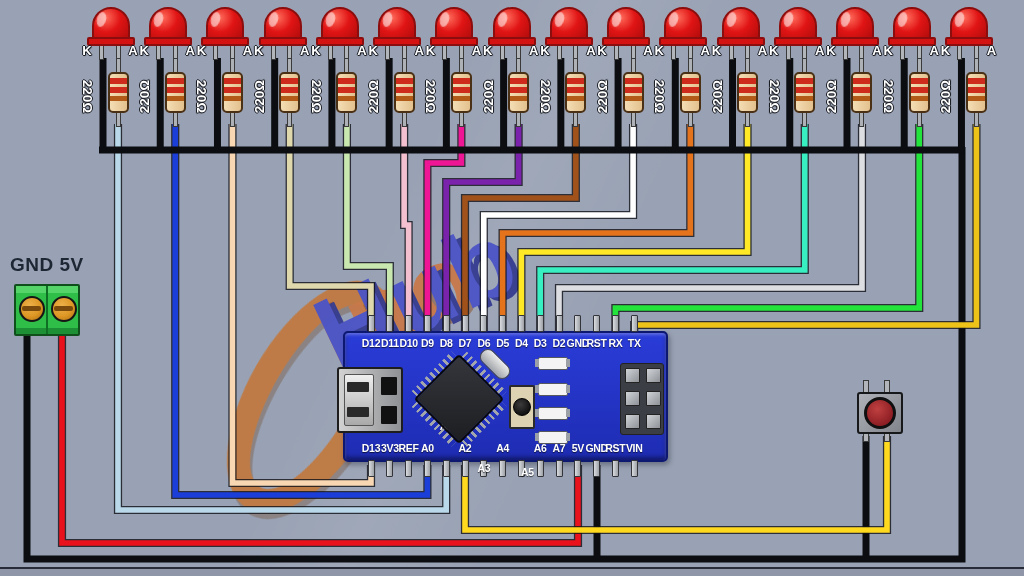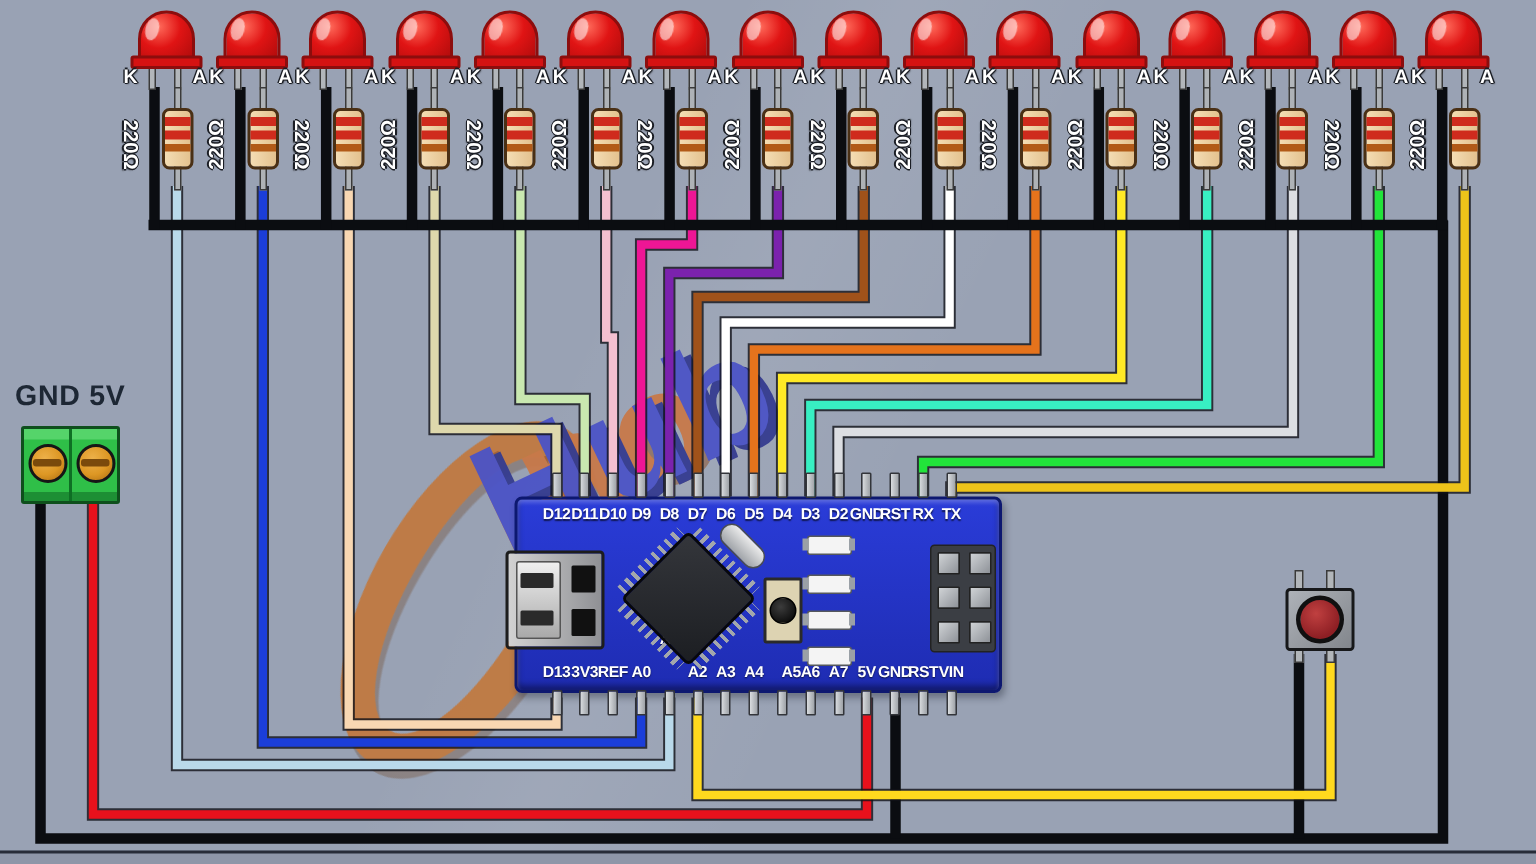--- a/index.html
+++ b/index.html
@@ -433,25 +433,25 @@
       <div class="pinlabel" style="left: 376.8px; top: 442px;">3V3</div>
       <div class="pinstub" style="left: 405.1px; top: 460px;"></div>
       <div class="pinlabel" style="left: 395.6px; top: 442px;">REF</div>
       <div class="pinstub" style="left: 423.9px; top: 460px;"></div>
       <div class="pinlabel" style="left: 414.4px; top: 442px;">A0</div>
       <div class="pinstub" style="left: 442.7px; top: 460px;"></div>
       <div class="pinlabel" style="left: 433.2px; top: 420px;">A1</div>
       <div class="pinstub" style="left: 461.5px; top: 460px;"></div>
       <div class="pinlabel" style="left: 452px; top: 442px;">A2</div>
       <div class="pinstub" style="left: 480.3px; top: 460px;"></div>
-      <div class="pinlabel" style="left: 470.8px; top: 442px;">A3</div>
+      <div class="pinlabel" style="left: 470.8px; top: 462px;">A3</div>
       <div class="pinstub" style="left: 499.1px; top: 460px;"></div>
       <div class="pinlabel" style="left: 489.6px; top: 442px;">A4</div>
       <div class="pinstub" style="left: 517.9px; top: 460px;"></div>
-      <div class="pinlabel" style="left: 508.4px; top: 442px; padding-left: 12px;">A5</div>
+      <div class="pinlabel" style="left: 508.4px; top: 466px; padding-left: 12px;">A5</div>
       <div class="pinstub" style="left: 536.7px; top: 460px;"></div>
       <div class="pinlabel" style="left: 527.2px; top: 442px;">A6</div>
       <div class="pinstub" style="left: 555.5px; top: 460px;"></div>
       <div class="pinlabel" style="left: 546px; top: 442px;">A7</div>
       <div class="pinstub" style="left: 574.3px; top: 460px;"></div>
       <div class="pinlabel" style="left: 564.8px; top: 442px;">5V</div>
       <div class="pinstub" style="left: 593.1px; top: 460px;"></div>
       <div class="pinlabel" style="left: 583.6px; top: 442px;">GND</div>
       <div class="pinstub" style="left: 611.9px; top: 460px;"></div>
       <div class="pinlabel" style="left: 602.4px; top: 442px;">RST</div>

